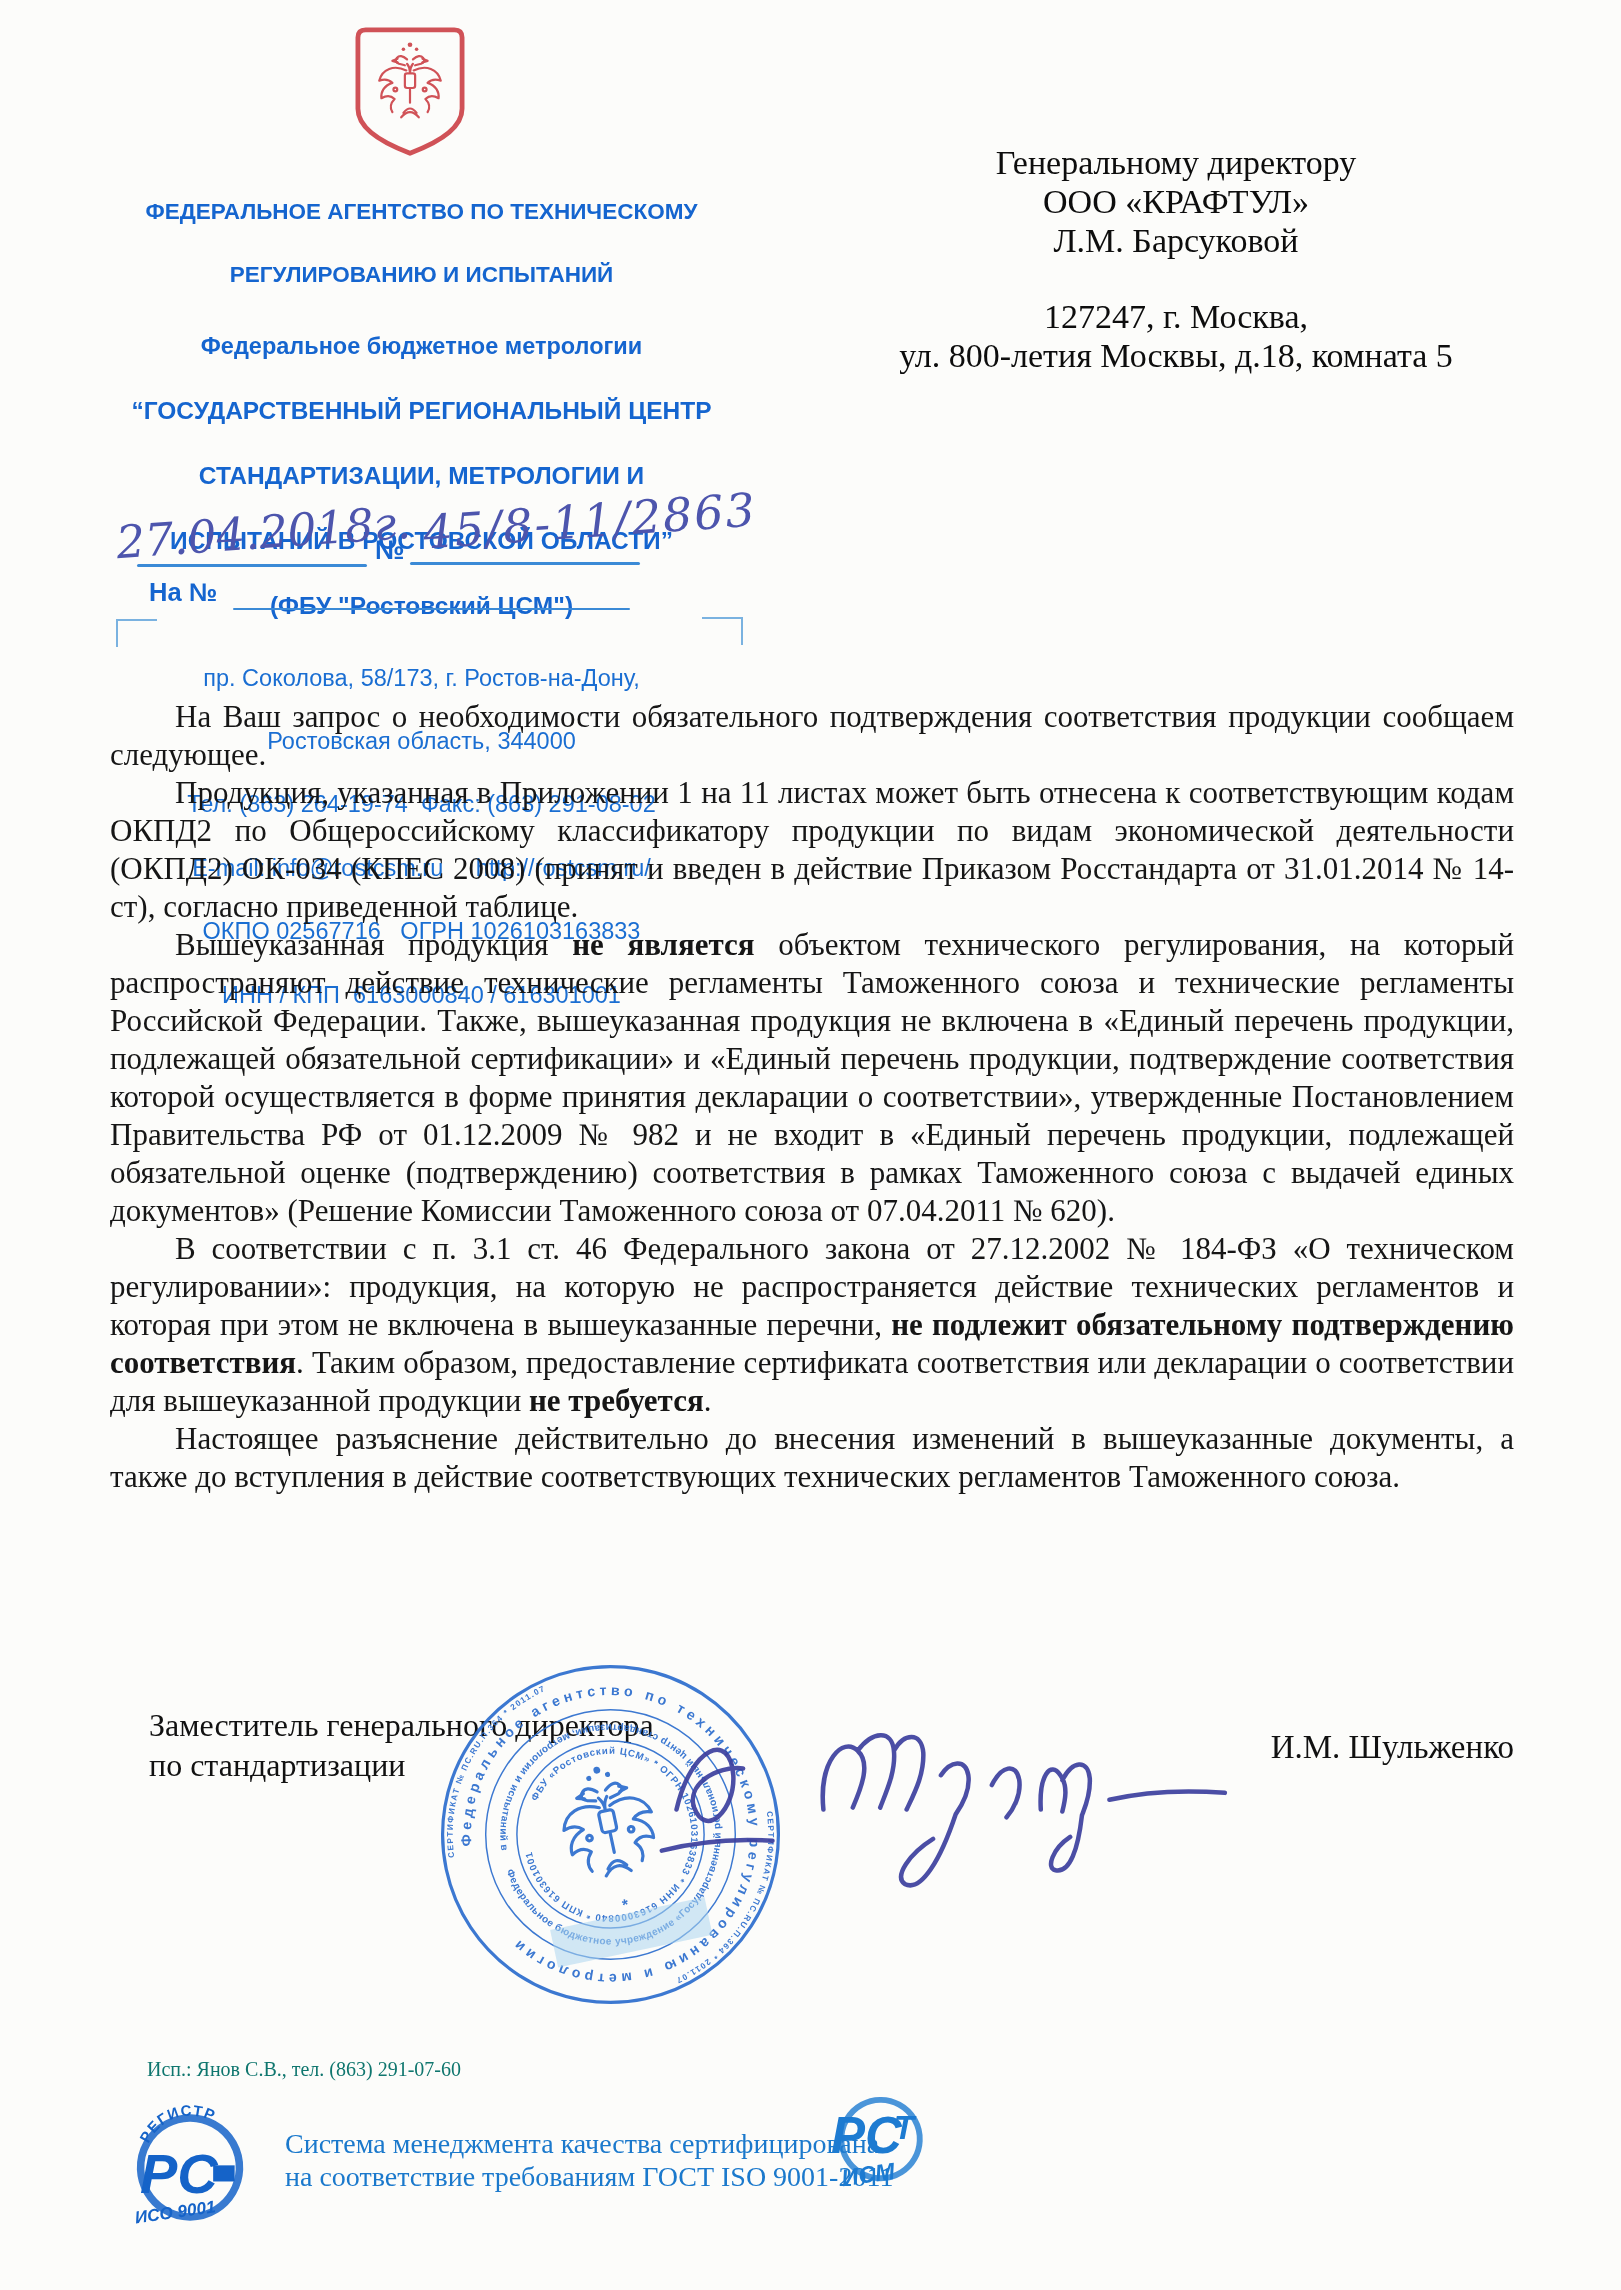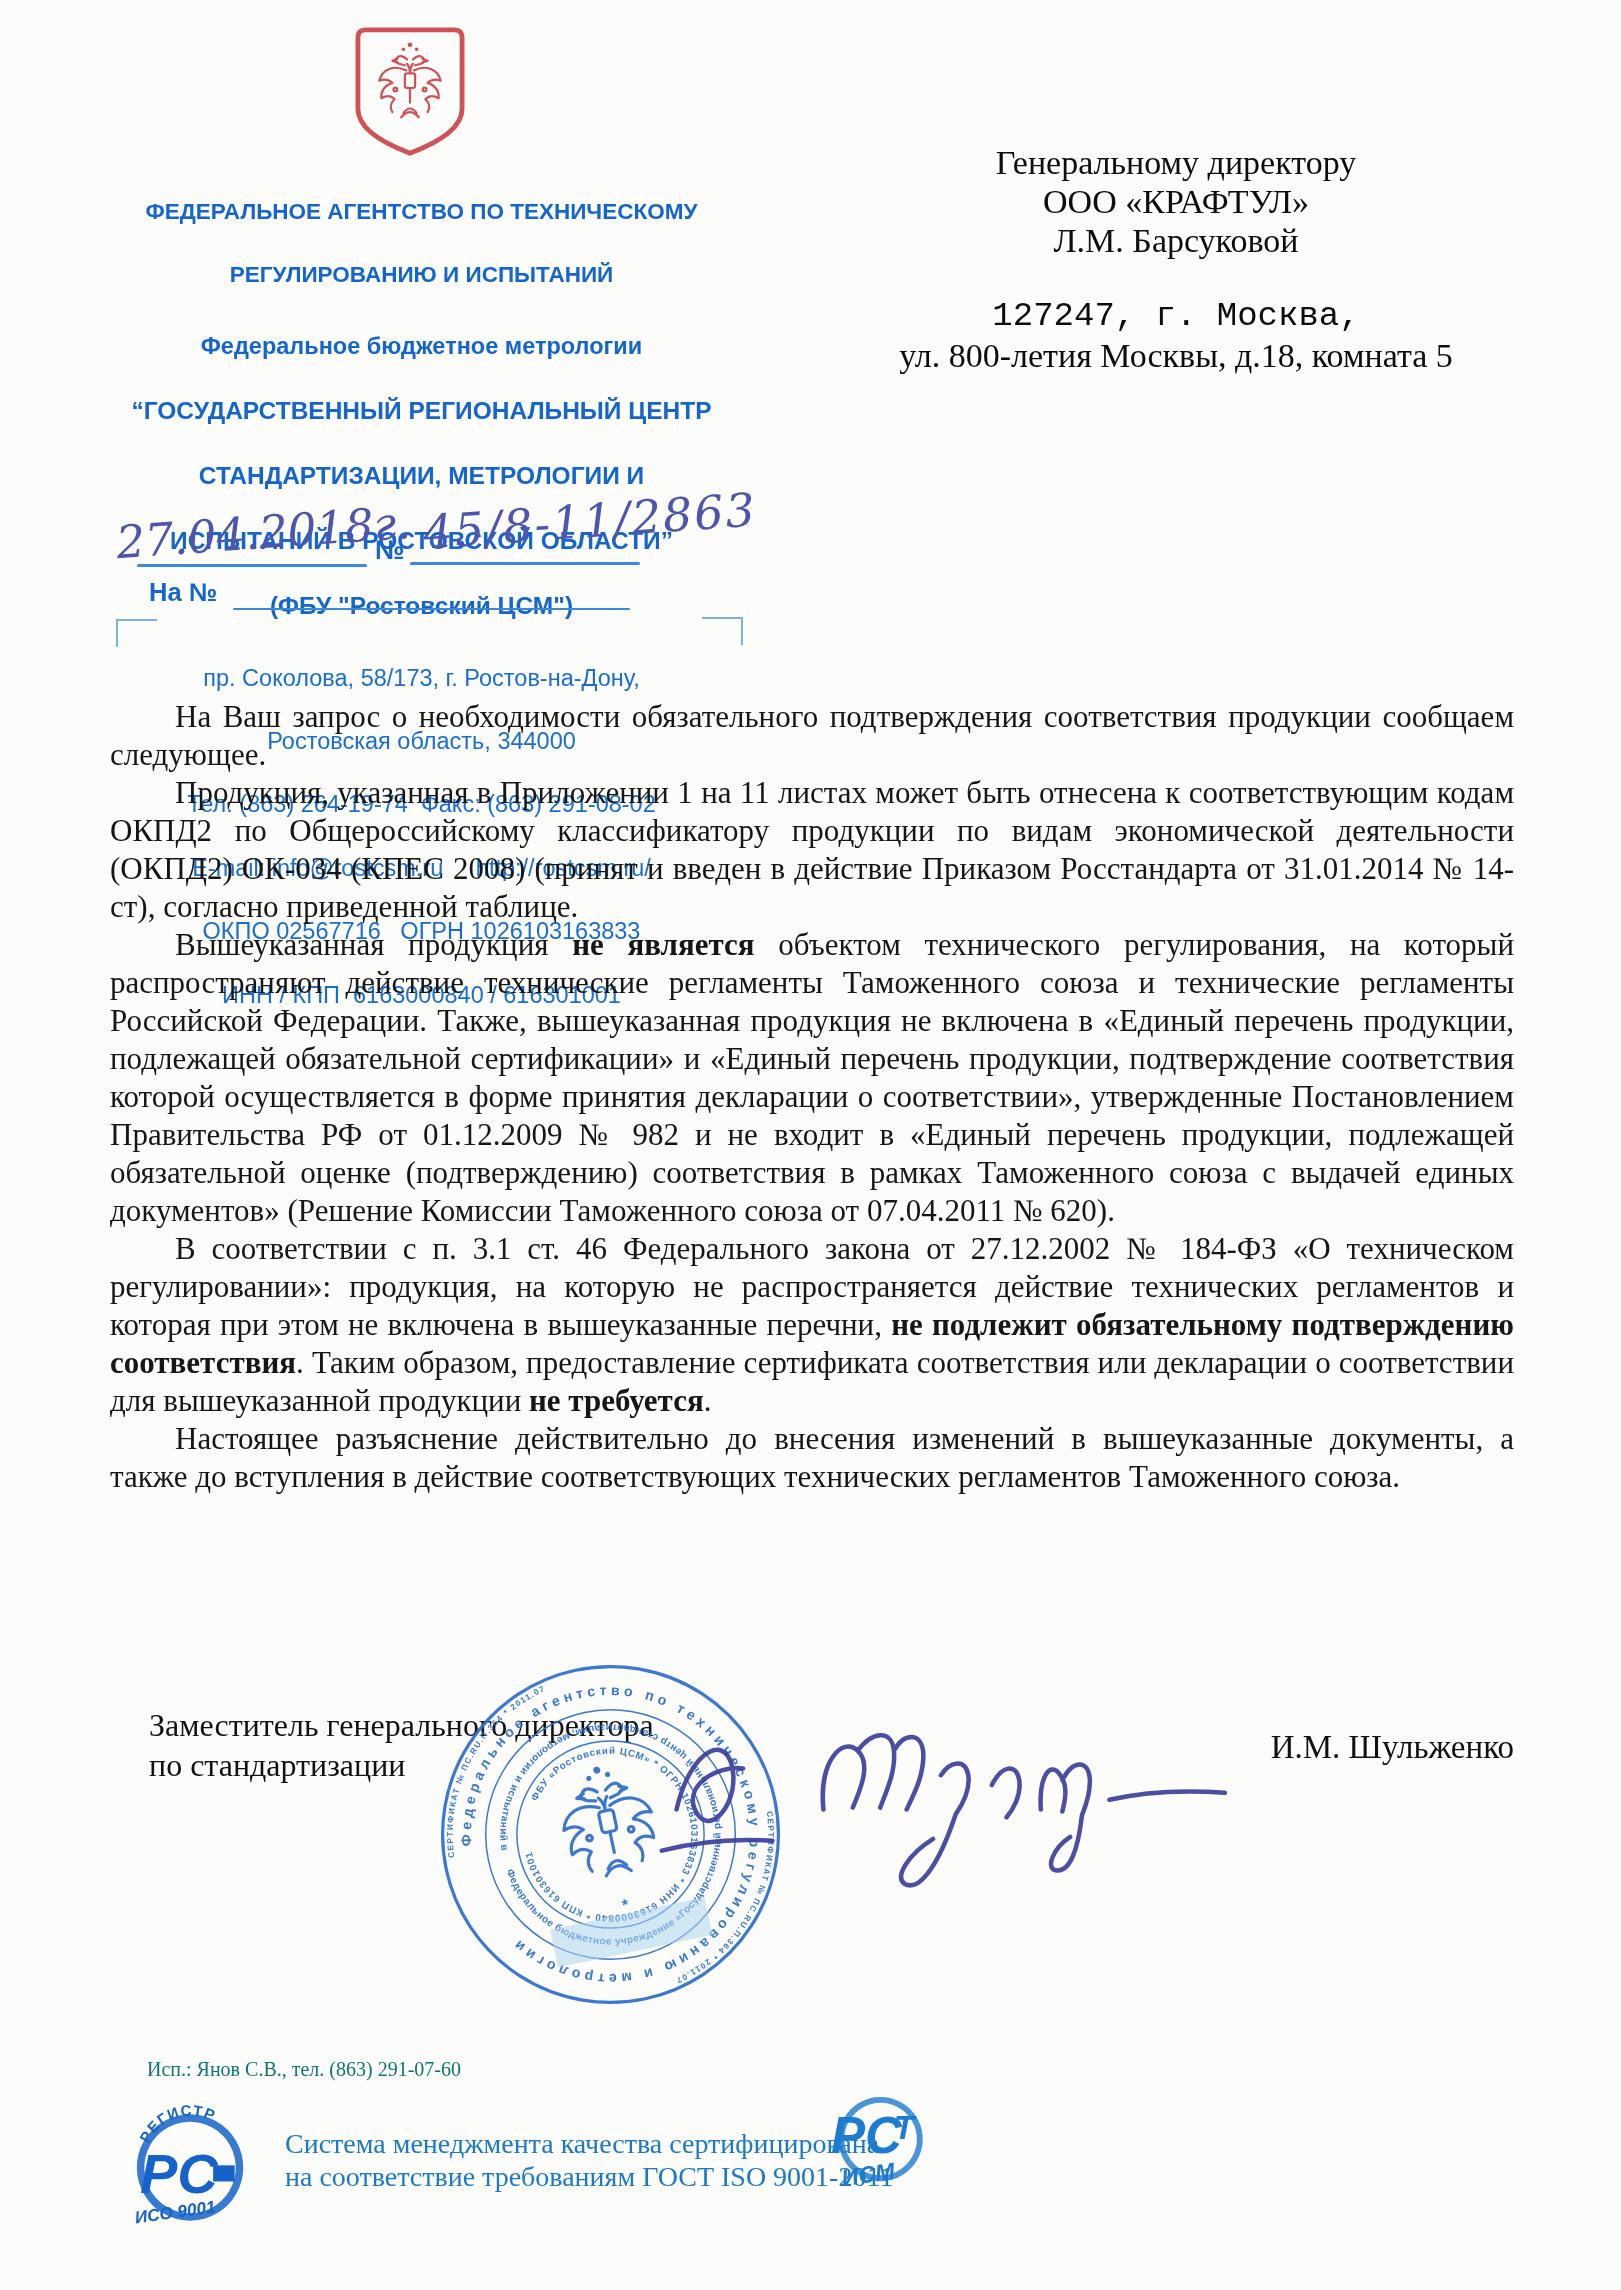--- a/index.html
+++ b/index.html
@@ -13,21 +13,21 @@
   .lh{position:absolute; left:90px; top:163px; width:663px; text-align:center;
       font-family:"Liberation Sans", sans-serif; color:#1565cf; white-space:pre-wrap;}
   .lh .agency{font-size:22.5px; line-height:26.5px; font-weight:bold;}
   .lh .fbu{font-size:23.5px; line-height:28px; font-weight:bold; margin-top:7.8px;}
   .lh .org{font-size:24.5px; line-height:29px; font-weight:bold;}
   .lh .contact{font-size:23.5px; line-height:27.4px; font-weight:normal; color:#1a6ed2;}
   .lh .contact.first{margin-top:8.8px;}
   
   .addr{position:absolute; left:833px; top:143px; width:686px; text-align:center;
         font-size:34px; line-height:39px; color:#0d0d0d;}
-  .addr .city{margin-top:37px;font-family:Liberation Mono, monospace;}
+  .addr .city{margin-top:37px;}
   
   .hand{position:absolute; font-family:"DejaVu Serif", serif; font-style:italic;
         color:#4d55ad; white-space:nowrap;}
   .hand.date{left:116px; top:506px; font-size:45px; transform:rotate(-4deg);}
   .hand.num {left:423px; top:494px; font-size:46px; transform:rotate(-4deg); letter-spacing:2px;}
   .ul{position:absolute; height:2.9px; background:#3b8ad6; border-radius:2px;}
   .ul.date-ul{left:137px; top:564px; width:230px;}
   .ul.num-ul {left:410px; top:562px; width:230px;}
   .ul.nano-ul{left:233px; top:608px; width:397px; height:2px;}
   .no-label{position:absolute; left:375px; top:535px; font-family:"Liberation Sans",sans-serif;

